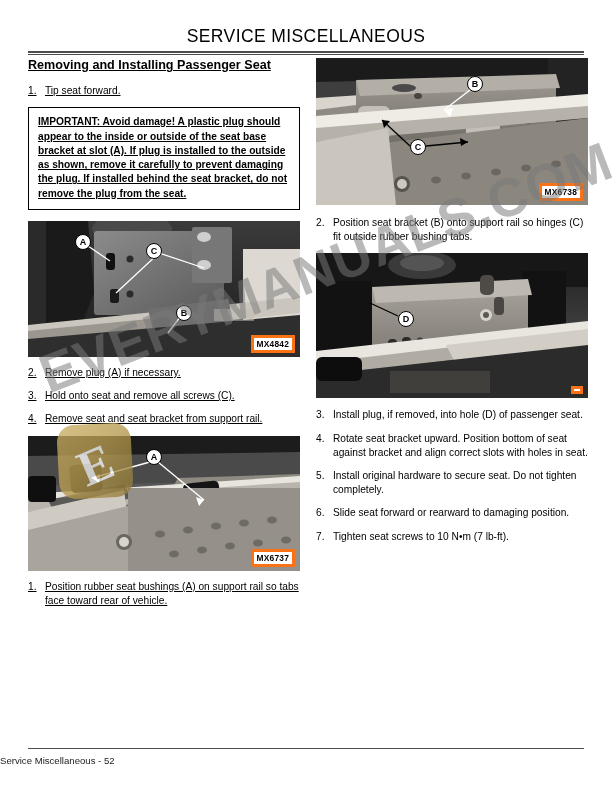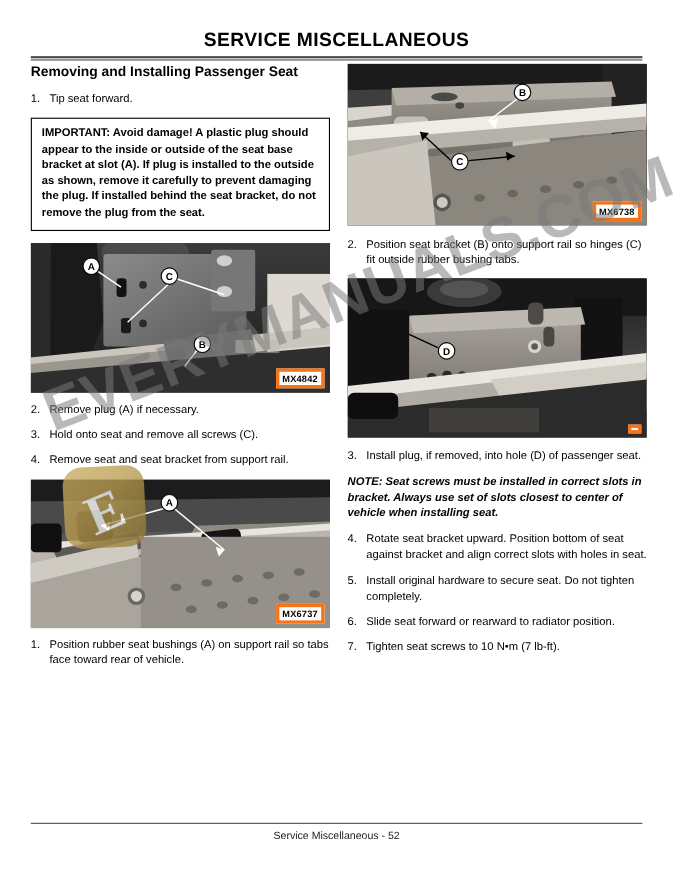--- a/index.html
+++ b/index.html
@@ -7,32 +7,32 @@
     width:612px;height:792px;position:relative;overflow:hidden;
     font-family:"Liberation Sans", sans-serif;
     color:#000;
     -webkit-font-smoothing:antialiased;
   }
   .page{position:absolute;inset:0;}
 
   
   .doc-title{
     position:absolute;left:0;right:0;top:26px;
-    text-align:center;font-size:17.5px;font-weight:bold;letter-spacing:.4px;
+    text-align:center;font-size:17.5px;font-weight:normal;letter-spacing:.4px;
   }
   .rule-double{
     position:absolute;left:28px;right:28px;top:51px;height:4px;
   }
   .rule-double i{display:block;background:#4d4d4d;}
   .rule-double i.a{height:1.6px;}
   .rule-double i.b{height:1px;margin-top:1.4px;}
 
   
   .col{position:absolute;top:58px;width:272px;}
-  .col-l{left:28px;}
+  .col-l{left:28px;text-decoration:underline;}
   .col-r{left:316px;}
 
   .sec-title{font-size:12.6px;font-weight:bold;margin:0 0 12px 0;}
   .sub-title{font-size:10.2px;font-weight:bold;margin:0 0 9px 0;}
 
   .step{
     font-size:10.2px;line-height:14.2px;margin:0 0 9px 0;
     display:flex;
   }
   .step .num{width:17px;flex:0 0 17px;}
@@ -97,21 +97,21 @@
     font-family:"Liberation Serif", serif;
     transform:rotate(-20deg);
   }
 
   
   .rule-foot{
     position:absolute;left:28px;right:28px;top:748px;height:1.4px;background:#4d4d4d;
   }
   .footer{
     position:absolute;left:0;right:0;top:755px;
-    text-align:center;font-size:9.6px;color:#222;
+    font-size:9.6px;color:#222;
   }
 </style>
 </head>
 <body>
 
 <div class="page">
 
   <div class="doc-title">SERVICE MISCELLANEOUS</div>
   <div class="rule-double">
       <i class="a"></i>
@@ -366,35 +366,34 @@
         </g>
       </svg>
       <span class="cap"></span>
     </div>
 
     <div class="step">
       <span class="num">3.</span>
       <span class="txt">Install plug, if removed, into hole (D) of passenger seat.</span>
     </div>
 
-    <p class="note">NOTE: Seat screws must be installed in correct slots in bracket. Always use set of slots closest to center of vehicle when installing seat.</p>
 
     <div class="step">
       <span class="num">4.</span>
       <span class="txt">Rotate seat bracket upward. Position bottom of seat against bracket and align correct slots with holes in seat.</span>
     </div>
     <div class="step">
       <span class="num">5.</span>
       <span class="txt">Install original hardware to secure seat. Do not tighten completely.</span>
     </div>
 
 
     <div class="step">
       <span class="num">6.</span>
-      <span class="txt">Slide seat forward or rearward to radiator position.</span>
+      <span class="txt">Slide seat forward or rearward to damaging position.</span>
     </div>
     <div class="step">
       <span class="num">7.</span>
       <span class="txt">Tighten seat screws to 10 N•m (7 lb-ft).</span>
     </div>
 
   </div>
 
   <div class="watermark">
     <div class="wm-logo">

